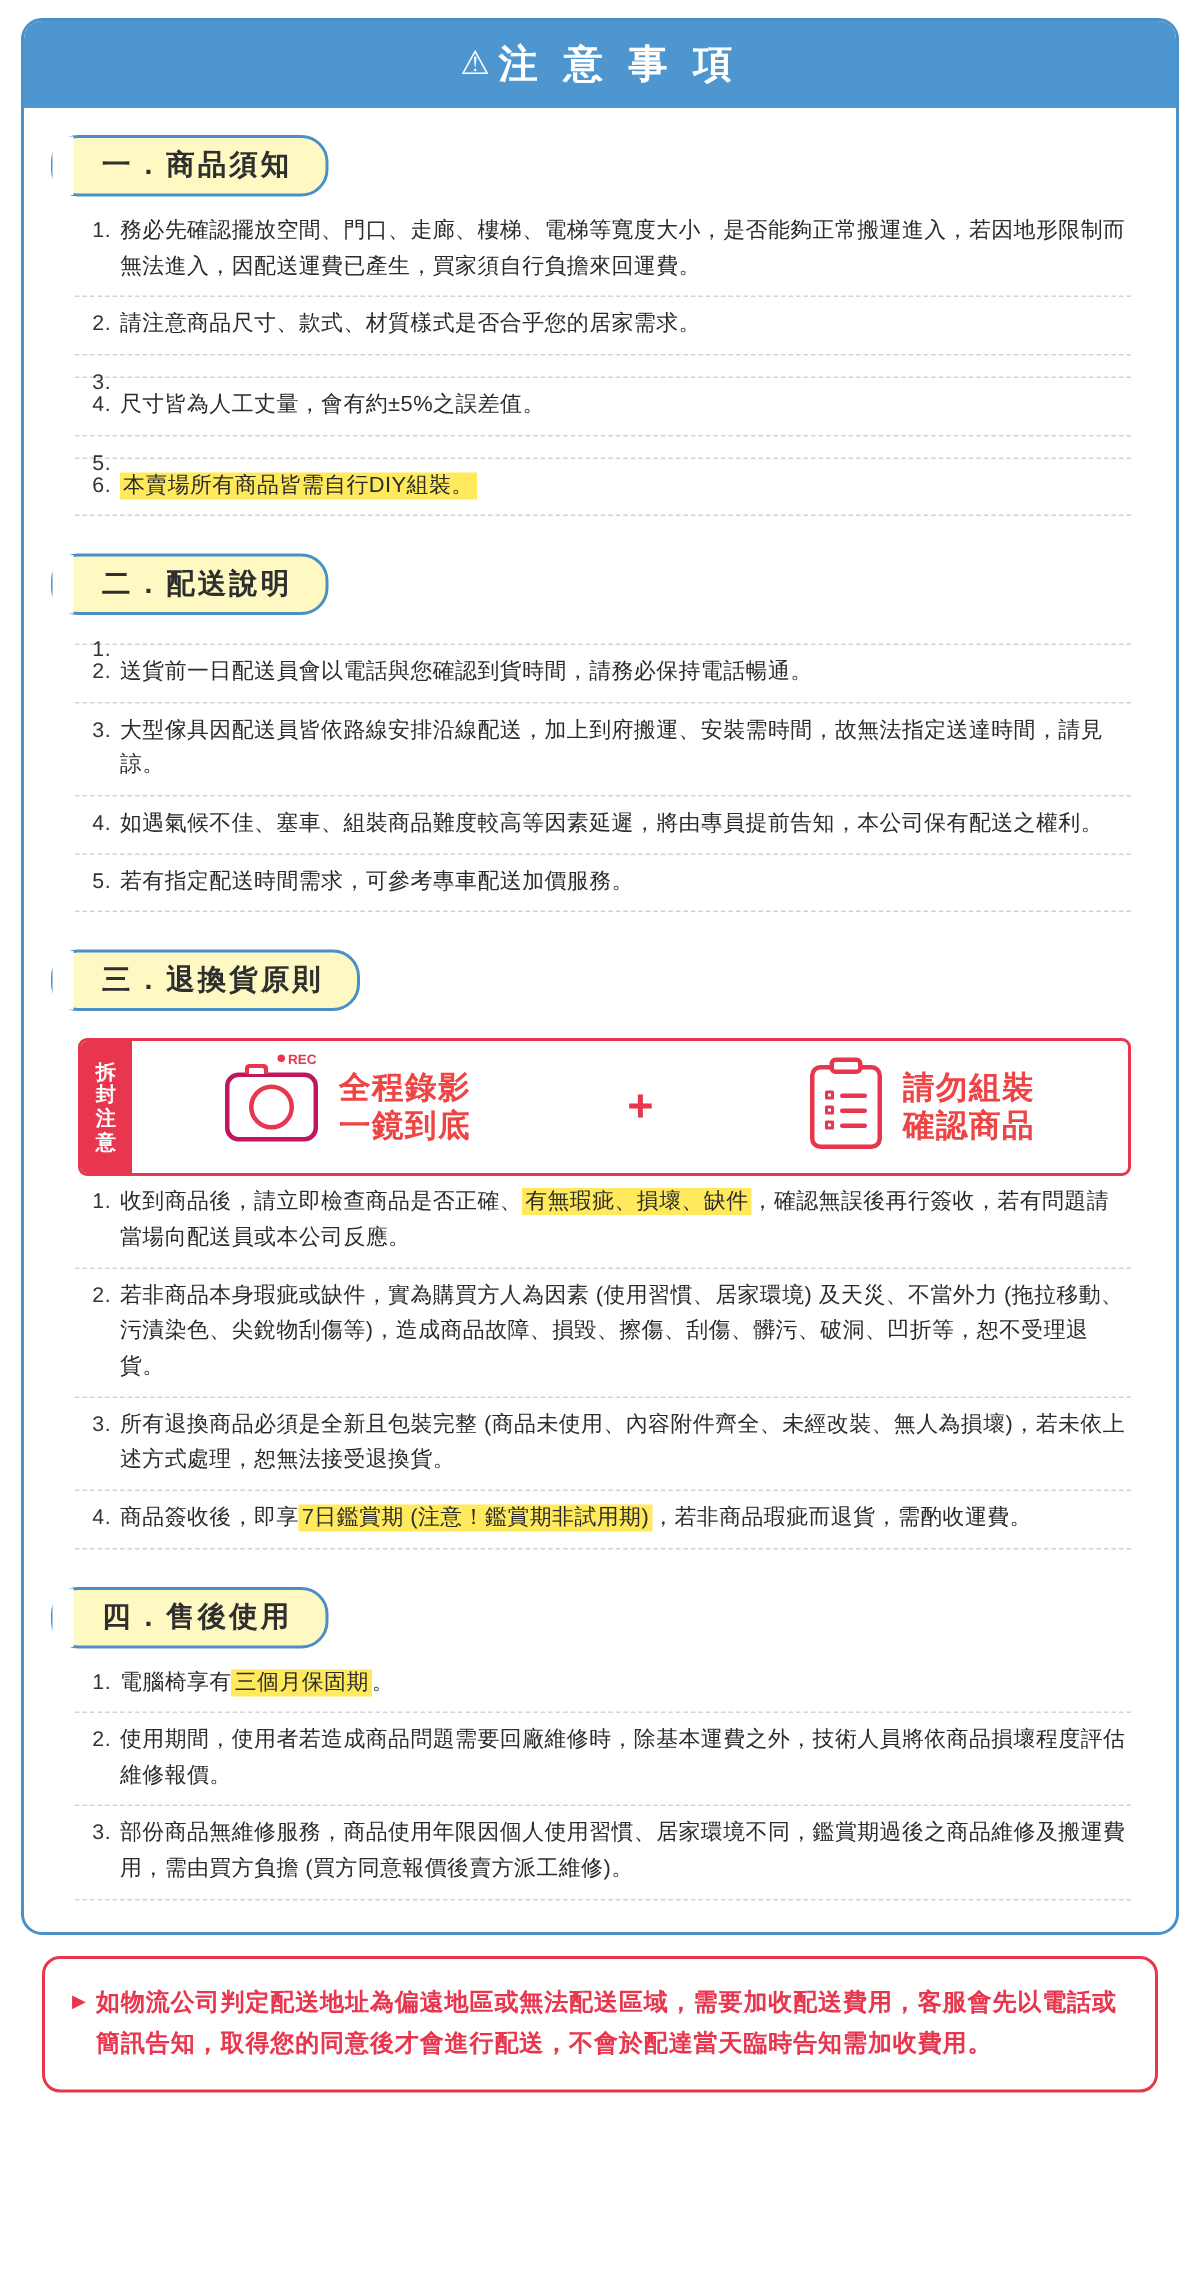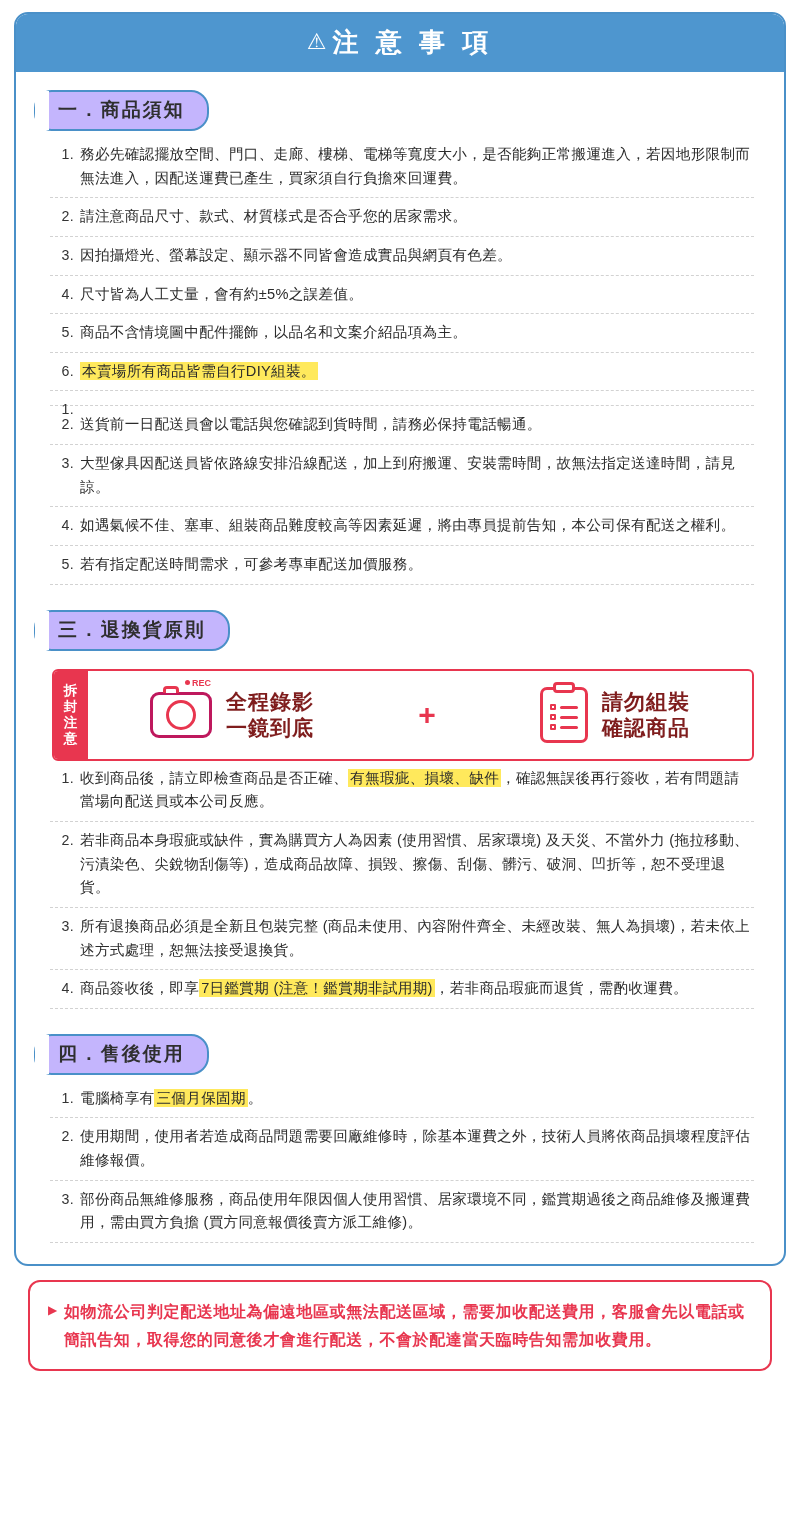--- a/index.html
+++ b/index.html
@@ -44,22 +44,22 @@
     margin-right: 6px;
     vertical-align: 2px;
   }
 
   
   .sec-head {
     margin: 18px 0 6px 18px;
     display: inline-block;
     border: 2px solid #4a90c8;
     border-radius: 18px;
-    background: #c4b5fd;
-    padding: 5px 22px 6px 22px;
+    background: #fef9c3;
+    padding: 5px 22px 6px 32px;
     font-size: 19px;
     font-weight: bold;
     color: #2f2f2f;
     letter-spacing: 2px;
     position: relative;
   }
   .sec-head::before{
     content:"";
     position:absolute;
     left:-1px; top:-1px; bottom:-1px;
@@ -121,21 +121,21 @@
   }
   .redbar .body {
     flex: 1;
     display: flex;
     align-items: center;
     justify-content: space-around;
     padding: 0 10px;
   }
   .rb-group { display: flex; align-items: center; gap: 14px; }
   .rb-text {
-    color: #7f1d1d;
+    color: #ef4444;
     font-weight: bold;
     font-size: 21px;
     line-height: 1.22;
     letter-spacing: 1px;
   }
   .plus { color: #e8364f; font-weight: bold; font-size: 30px; }
 
   
   .cam {
     width: 62px; height: 46px;
@@ -245,28 +245,29 @@
 
     <div class="header">
       <span class="warn">⚠</span><span>注 意 事 項</span>
     </div>
 
     <div class="sec-wrap">
       <div class="sec-head">一 . 商品須知</div>
       <ol class="items">
         <li><span class="num">1.</span><span>務必先確認擺放空間、門口、走廊、樓梯、電梯等寬度大小，是否能夠正常搬運進入，若因地形限制而無法進入，因配送運費已產生，買家須自行負擔來回運費。</span></li>
         <li><span class="num">2.</span><span>請注意商品尺寸、款式、材質樣式是否合乎您的居家需求。</span></li>
-        <li><span class="num">3.</span><span>因拍攝燈光、螢幕設定、顯示器不同皆會造成實品與網頁有色差。</span></li>
+        <li><span class="num">3.</span></li>
         <li><span class="num">4.</span><span>尺寸皆為人工丈量，會有約±5%之誤差值。</span></li>
-        <li><span class="num">5.</span><span>商品不含情境圖中配件擺飾，以品名和文案介紹品項為主。</span></li>
+        <li><span class="num">5.</span></li>
         <li><span class="num">6.</span><span class="hl">本賣場所有商品皆需自行DIY組裝。</span></li>
       </ol>
     </div>
 
     <div class="sec-wrap">
+      <div class="sec-head">二 . 配送說明</div>
       <ol class="items">
         <li><span class="num">1.</span></li>
         <li><span class="num">2.</span><span>送貨前一日配送員會以電話與您確認到貨時間，請務必保持電話暢通。</span></li>
         <li><span class="num">3.</span><span>大型傢具因配送員皆依路線安排沿線配送，加上到府搬運、安裝需時間，故無法指定送達時間，請見諒。</span></li>
         <li><span class="num">4.</span><span>如遇氣候不佳、塞車、組裝商品難度較高等因素延遲，將由專員提前告知，本公司保有配送之權利。</span></li>
         <li><span class="num">5.</span><span>若有指定配送時間需求，可參考專車配送加價服務。</span></li>
       </ol>
     </div>
 
     <div class="sec-wrap">

